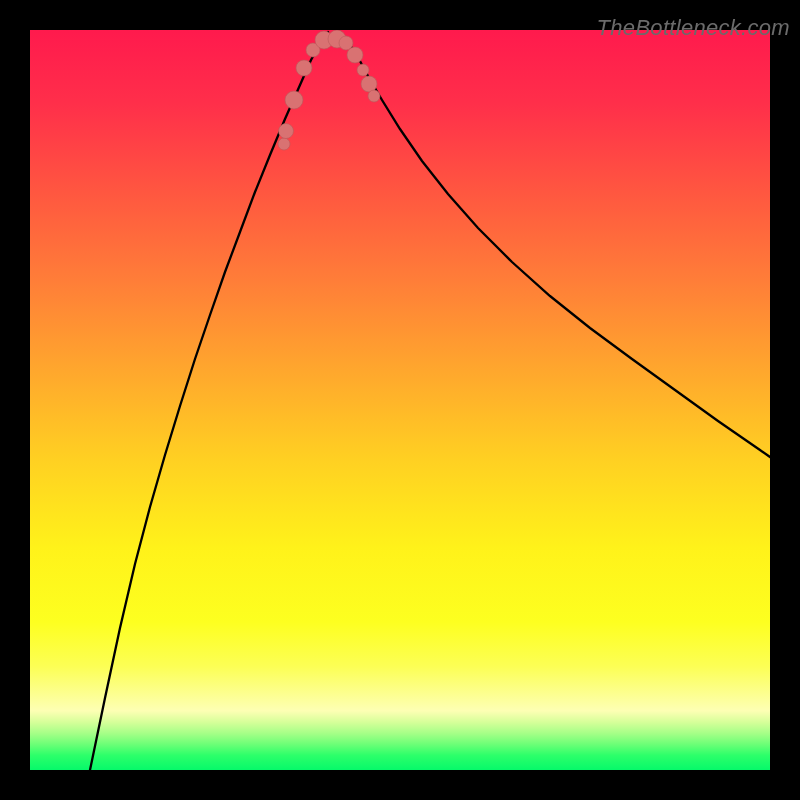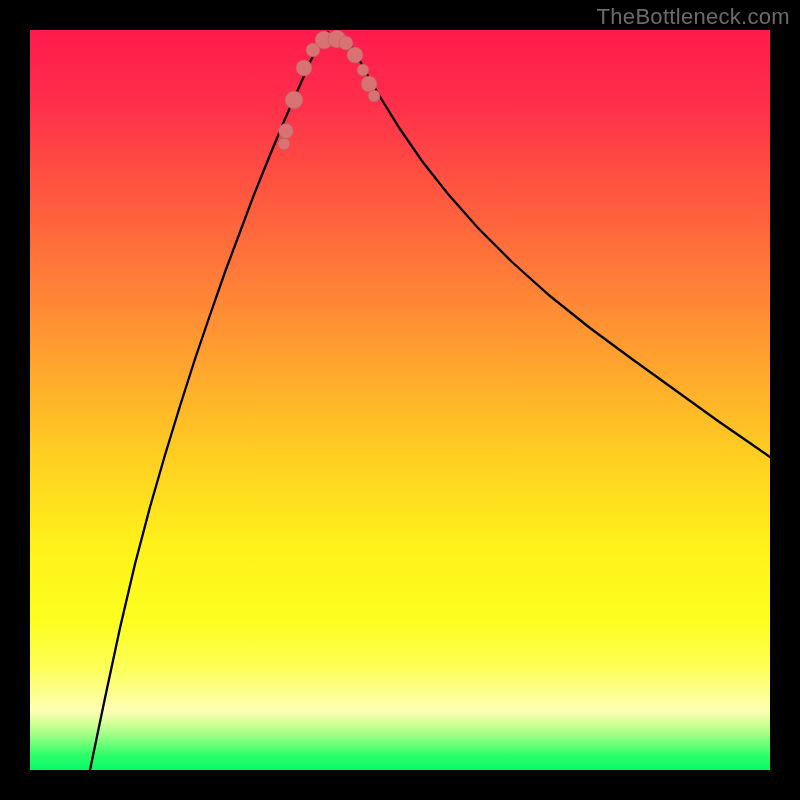--- a/index.html
+++ b/index.html
@@ -12,27 +12,28 @@
   }
   .frame {
     width: 800px;
     height: 800px;
     background: #000;
     position: relative;
     box-sizing: border-box;
   }
   .watermark {
     position: absolute;
-    top: 4px;
+    top: 15px;
     right: 10px;
     color: #6b6b6b;
     font-size: 22px;
     font-weight: 500;
     letter-spacing: 0.3px;
     z-index: 5;
+    font-style: italic;
   }
   .plot-area {
     position: absolute;
     left: 30px;
     top: 30px;
     width: 740px;
     height: 740px;
     overflow: hidden;
   }
   .gradient {

